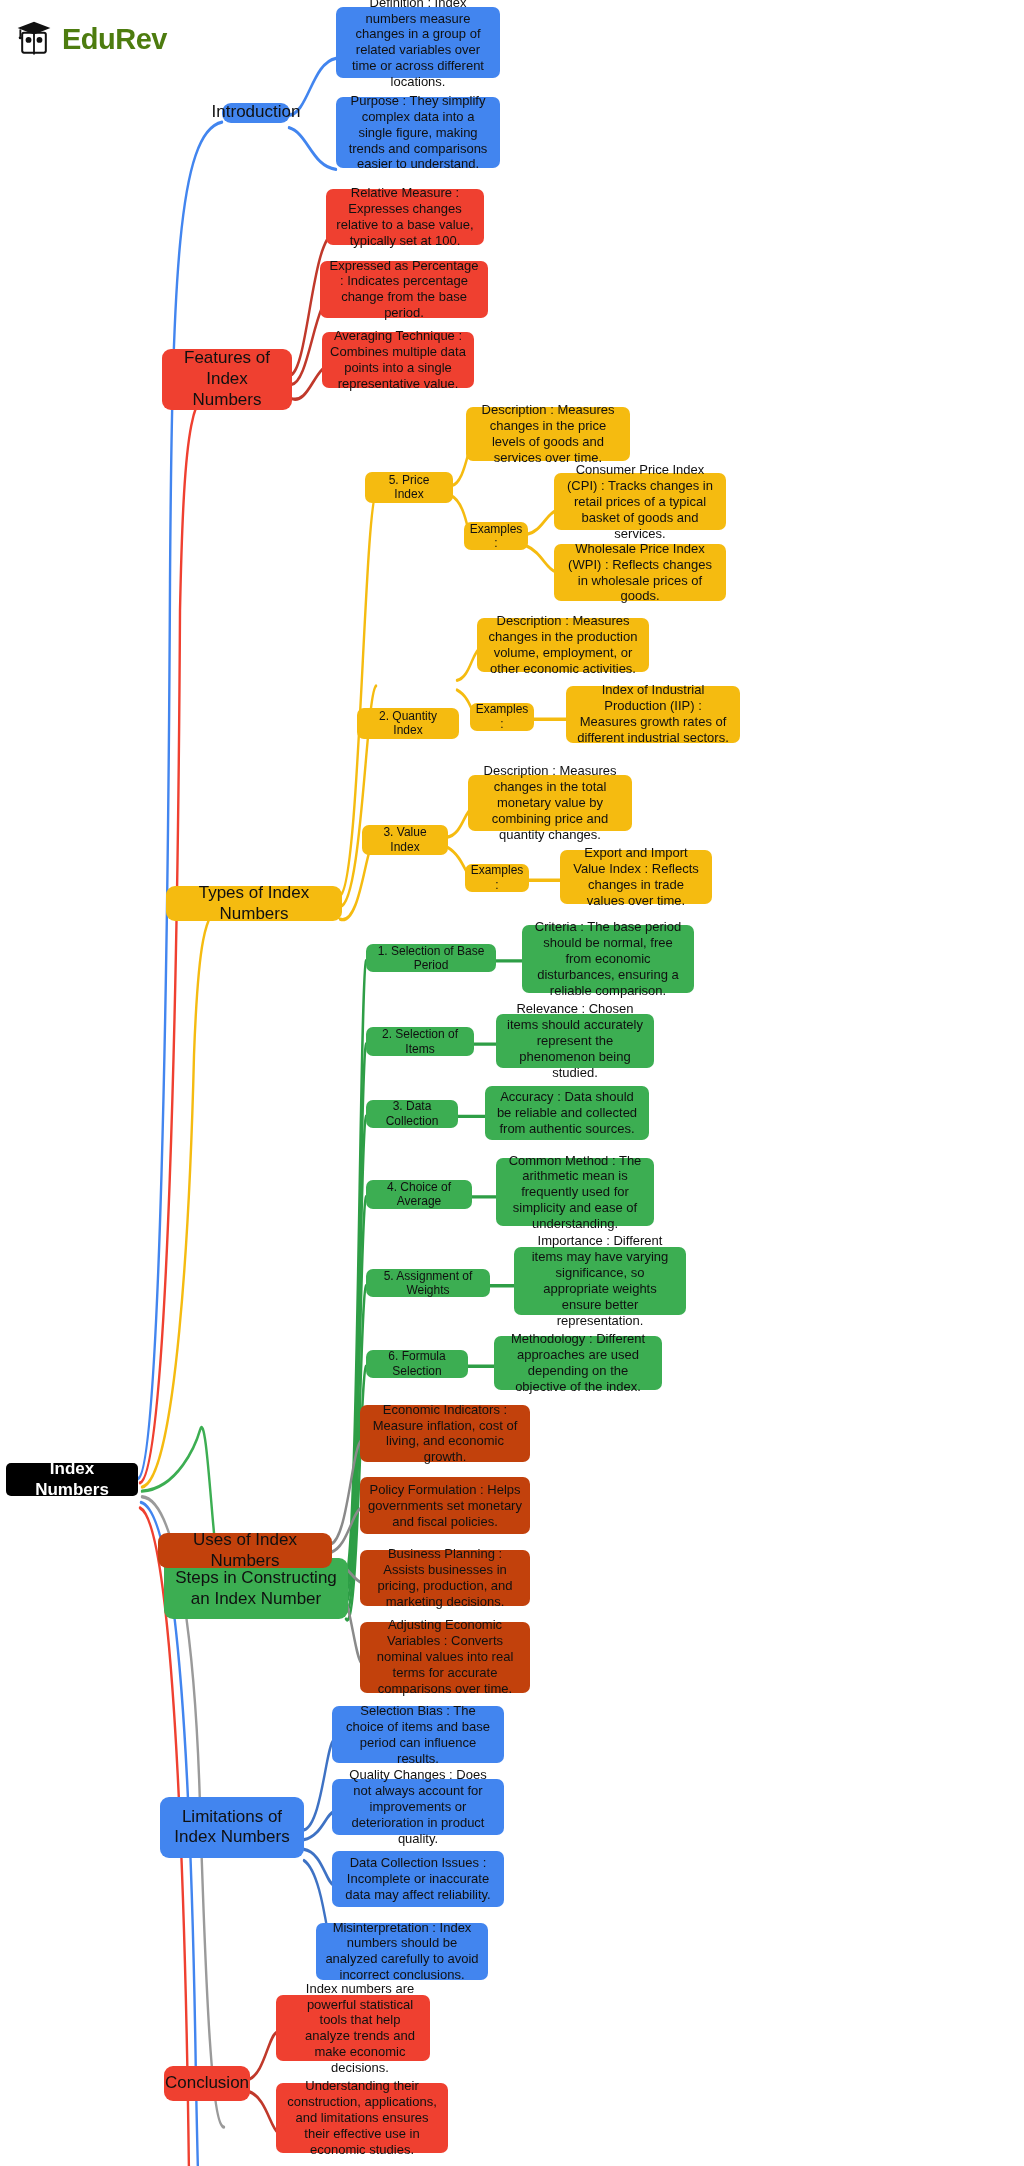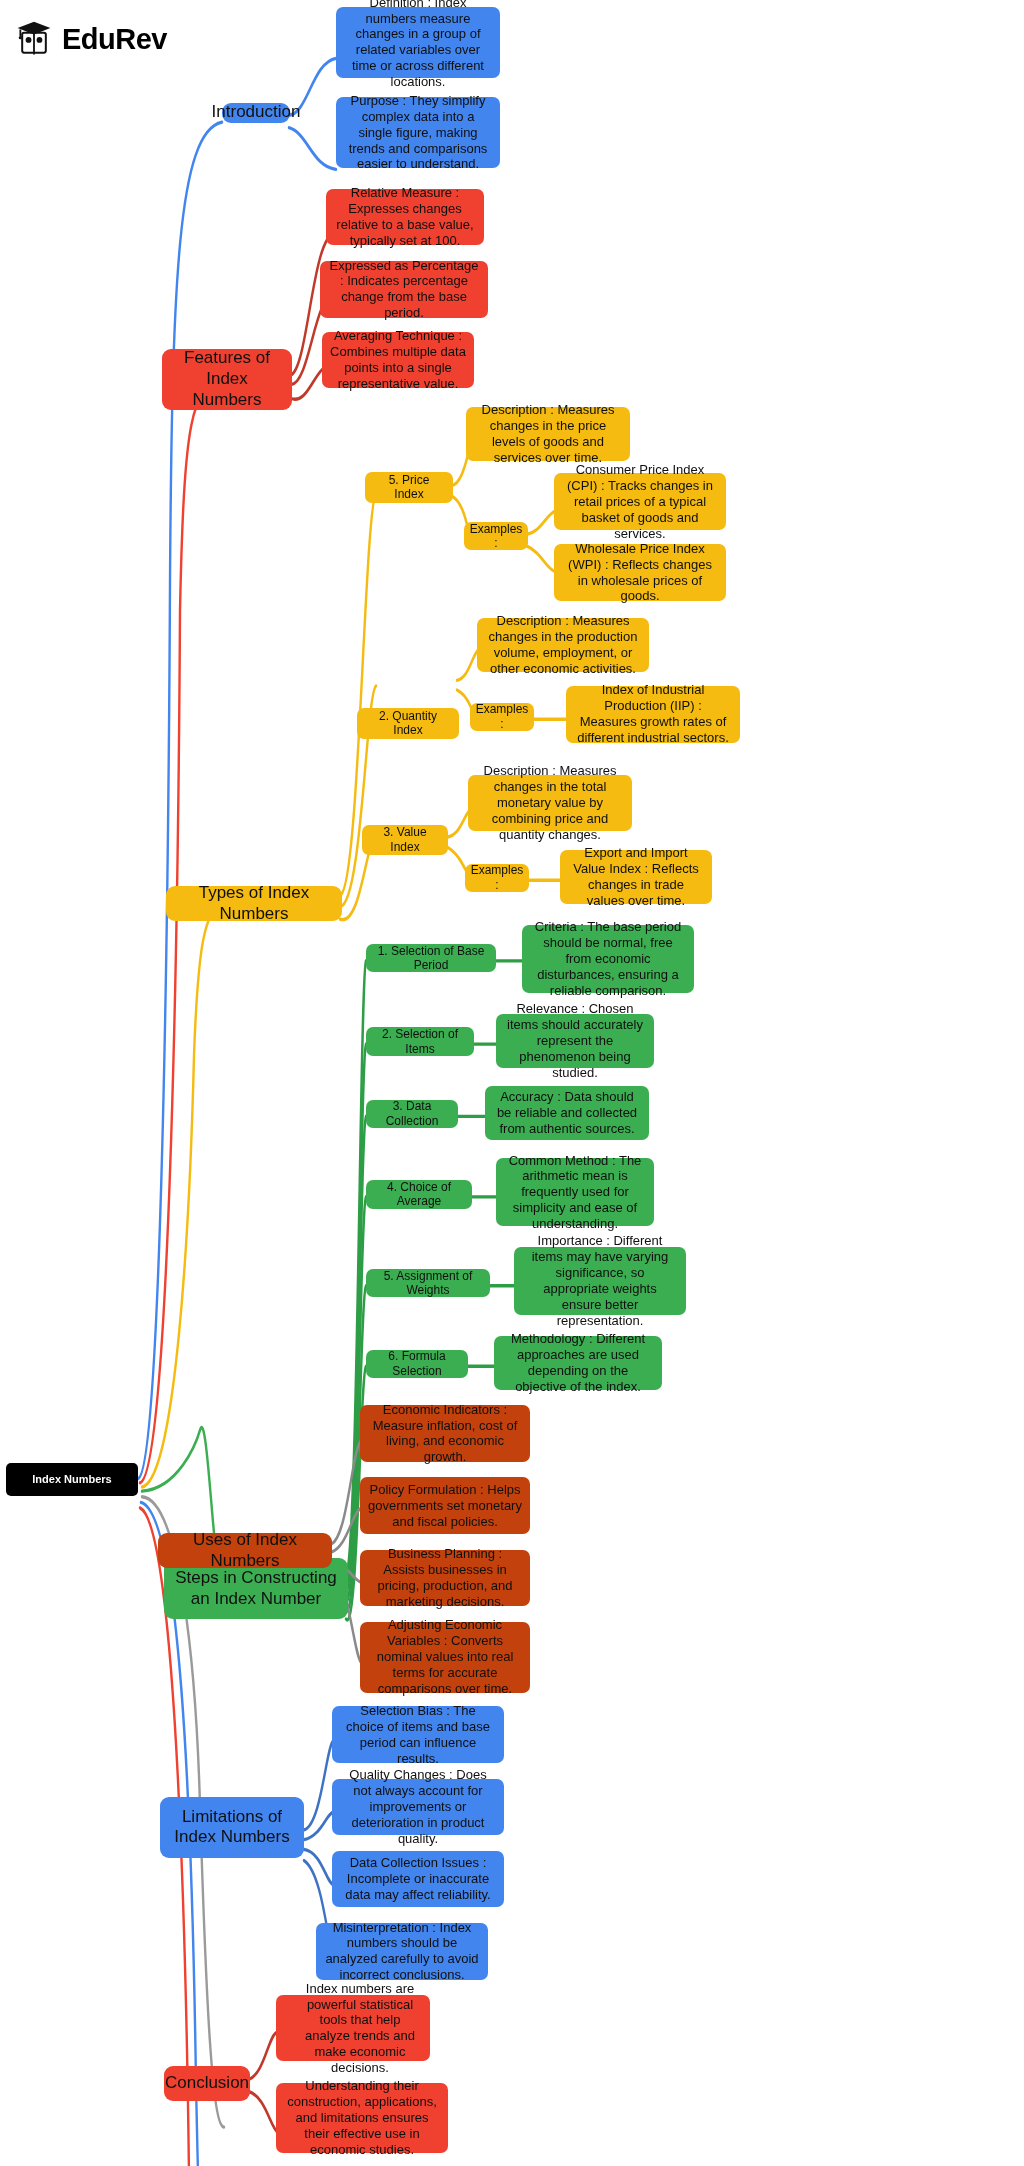--- a/index.html
+++ b/index.html
@@ -17,39 +17,39 @@
   }
   #wires { position: absolute; left: 0; top: 0; width: 1024px; height: 2166px; pointer-events: none; }
 
   
   #logo {
     position: absolute; left: 14px; top: 18px;
     display: flex; align-items: center; gap: 8px;
   }
   #logo .mark { width: 40px; height: 42px; }
   #logo .wordmark {
-    font-size: 29px; font-weight: bold; color: #000000;
+    font-size: 29px; font-weight: bold; color: #4d7c0f;
     letter-spacing: -0.5px; line-height: 1;
   }
 
   
   .node {
     position: absolute;
     border-radius: 7px;
     text-align: center;
     line-height: 1.22;
     color: #101010;
     padding: 5px 8px;
     display: flex;
     align-items: center;
     justify-content: center;
   }
   .root {
     background: #000000; color: #ffffff;
-    font-size: 11px; font-weight: bold;
+    font-size: 17px; font-weight: bold;
     border-radius: 5px;
   }
   
   .b1 { font-size: 17px; border-radius: 9px; }
   
   .lf { font-size: 13px; border-radius: 7px; }
   .mid { font-size: 12px; border-radius: 7px; }
 
   .c-blue   { background: #4285ef; }
   .c-red    { background: #ef4030; }

